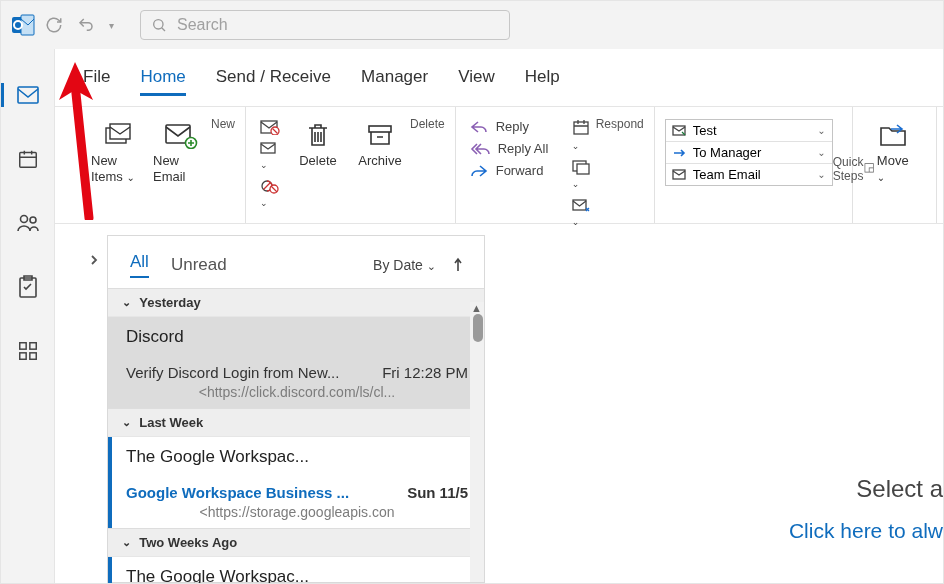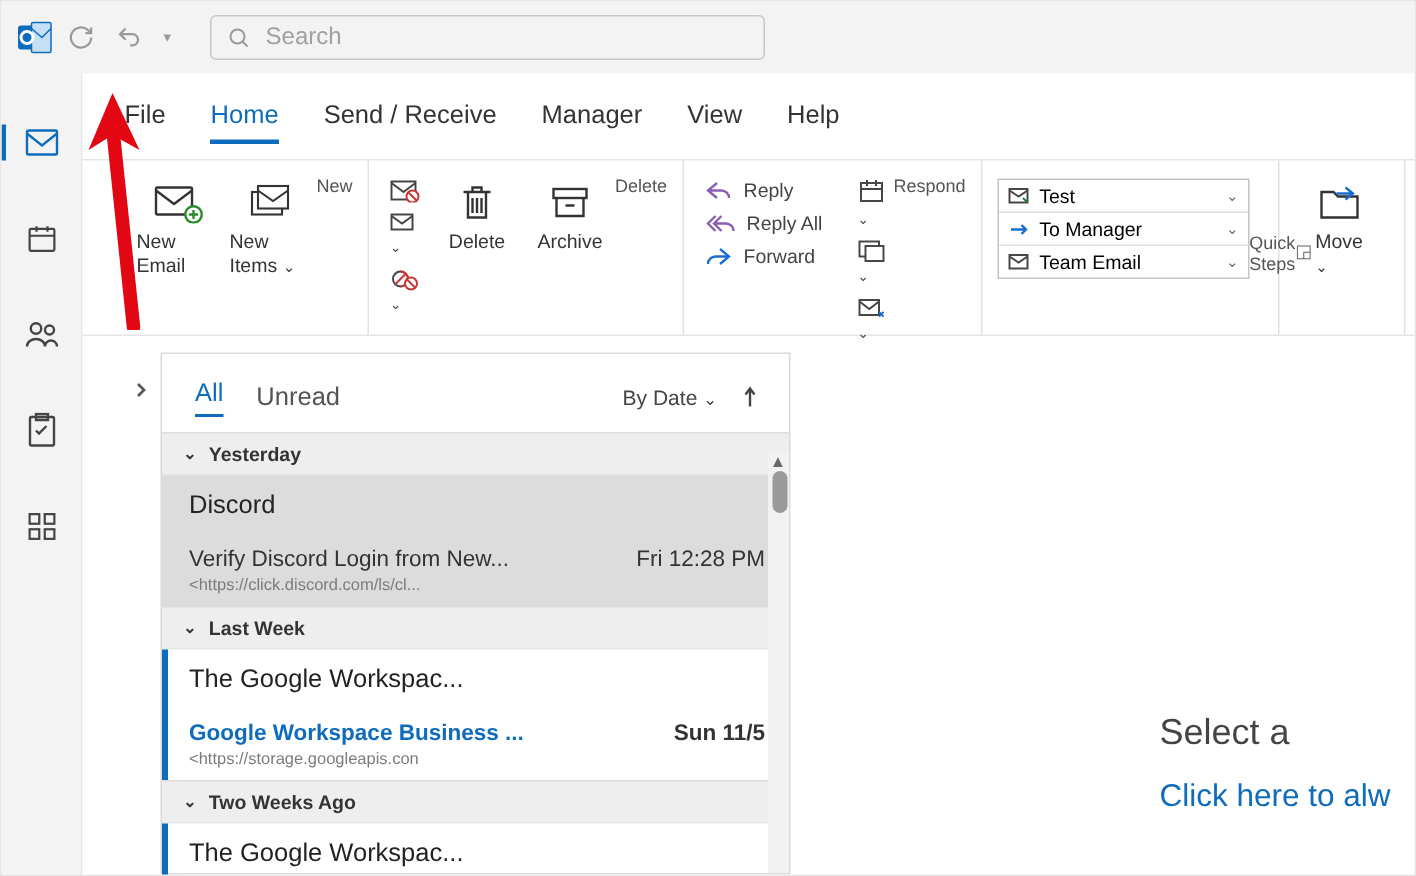--- a/index.html
+++ b/index.html
@@ -39,40 +39,40 @@
   .qs-list .qrow:last-child { border-bottom:none;}
   .qs-left { display:flex; gap:7px; align-items:center;}
   .dialog-launcher { font-size:12px; color:#666; text-align:right; padding:0 4px 2px 0;}
   .find-col { display:flex; flex-direction:column; gap:12px; padding:6px 4px; font-size:13px; color:#444; border-left:1px solid #e1e1e1; padding-left:12px; width:60px; overflow:hidden;}
   .find-col .row { display:flex; align-items:center; gap:6px; white-space:nowrap;}
   .find-col input { border:none; border-bottom:1px solid #999; width:44px; font-size:12px; background:transparent; color:#888;}
 
   
   .content { position:absolute; top:186px; left:14px; right:0; bottom:0; display:flex;}
   .nav-collapse { width:38px; height:50px; display:flex; align-items:center; justify-content:flex-end; padding-right:8px; color:#555;}
-  .msg-list { width:420px; border:1px solid #d9d9d9; border-right:1px solid #d9d9d9; margin-left:0; background:#fff; position:relative;}
+  .msg-list { width:378px; border:1px solid #d9d9d9; border-right:1px solid #d9d9d9; margin-left:0; background:#fff; position:relative;}
   .filter-bar { display:flex; align-items:center; gap:22px; padding:16px 20px 10px 22px; font-size:17px; color:#555;}
   .filter-bar .active { color:#0f6cbd; font-weight:500; border-bottom:2px solid #0f6cbd; padding-bottom:4px;}
   .sort-right { margin-left:auto; display:flex; align-items:center; gap:16px; font-size:14px; color:#444;}
   .group-hdr { background:#eeeeee; font-size:13px; font-weight:600; color:#333; padding:6px 10px 6px 14px; display:flex; align-items:center; gap:8px; border-top:1px solid #ddd;}
   .email { padding:10px 16px 8px 18px; border-top:1px solid #e6e6e6; position:relative;}
   .email.selected { background:#dcdcdc;}
   .email .from { font-size:17px; color:#222;}
   .email .line2 { display:flex; justify-content:space-between; font-size:15px; margin-top:17px;}
   .email .subj { color:#333;}
   .email.unread .subj { color:#0f6cbd; font-weight:600;text-align:center;}
   .email.unread::before { content:""; position:absolute; left:0; top:0; bottom:0; width:4px; background:#0f6cbd;}
   .email .time { color:#333;}
-  .email .preview { font-size:11px; color:#7c7c7c; margin-top:3px; white-space:nowrap; overflow:hidden; text-overflow:ellipsis;}
+  .email .preview { font-size:14px; color:#7c7c7c; margin-top:3px; white-space:nowrap; overflow:hidden; text-overflow:ellipsis;text-align:center;}
   .scroll-track { position:absolute; right:0; top:66px; bottom:0; width:14px; background:#f1f1f1;}
   .scroll-thumb { position:absolute; right:1px; top:78px; width:10px; height:28px; background:#9a9a9a; border-radius:5px;}
   .scroll-up { position:absolute; right:2px; top:66px; color:#666; font-size:11px;}
 
   .reading { flex:1; position:relative;}
-  .reading-msg { position:absolute; right:16px; top:240px; padding-right:0; }
+  .reading-msg { position:absolute; right:0; top:240px; text-align:right; padding-right:0; }
   .reading-msg .h { font-size:24px; color:#444; }
   .reading-msg .a { color:#0f6cbd; font-size:21px; margin-top:16px;}
 
   
   .arrow { position:absolute; left:50px; top:59px; width:60px; height:160px; pointer-events:none; z-index:30;}
 
   svg { display:block; }
 </style>
 </head>
 <body>
@@ -157,38 +157,38 @@
     <span>View</span>
     <span>Help</span>
   </div>
 
   <div class="ribbon">
 
     <div class="group">
       <div class="group-body">
         <div class="big-btn">
           <span class="icon">
+              <svg width="32" height="28" viewBox="0 0 32 28" fill="none" stroke="#333" stroke-width="1.4">
+                <rect x="3" y="7" width="20" height="15"></rect>
+                <rect x="7" y="3" width="20" height="15" fill="#fff"></rect>
+                <path d="M7 6l10 7 10-7"></path>
+              </svg>
+            </span>
+          <span><span>New Items</span> <span style="font-size:10px">⌄</span></span>
+        </div>
+        <div class="big-btn">
+          <span class="icon">
               <svg width="34" height="28" viewBox="0 0 34 28" fill="none" stroke="#333" stroke-width="1.6">
                 <rect x="2" y="4" width="24" height="18" rx="1"></rect>
                 <path d="M2 6l12 9 12-9"></path>
                 <circle cx="27" cy="22" r="5.5" fill="#fff" stroke="#2a8a2a"></circle>
                 <path d="M27 19v6M24 22h6" stroke="#2a8a2a"></path>
               </svg>
             </span>
           <span>New Email</span>
-        </div>
-        <div class="big-btn">
-          <span class="icon">
-              <svg width="32" height="28" viewBox="0 0 32 28" fill="none" stroke="#333" stroke-width="1.4">
-                <rect x="3" y="7" width="20" height="15"></rect>
-                <rect x="7" y="3" width="20" height="15" fill="#fff"></rect>
-                <path d="M7 6l10 7 10-7"></path>
-              </svg>
-            </span>
-          <span><span>New Items</span> <span style="font-size:10px">⌄</span></span>
         </div>
       </div>
       <div class="group-label">New</div>
     </div>
 
     <div class="group">
       <div class="group-body">
         <div class="stack3">
           <span>
               <svg width="20" height="16" viewBox="0 0 20 16" fill="none" stroke="#444" stroke-width="1.3">

